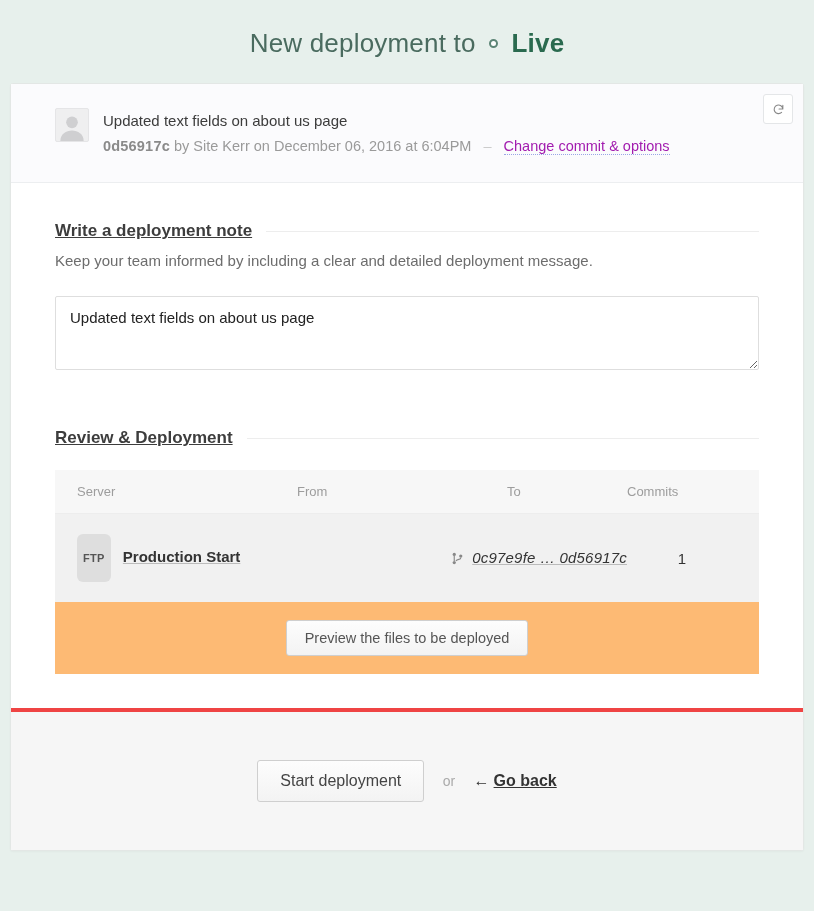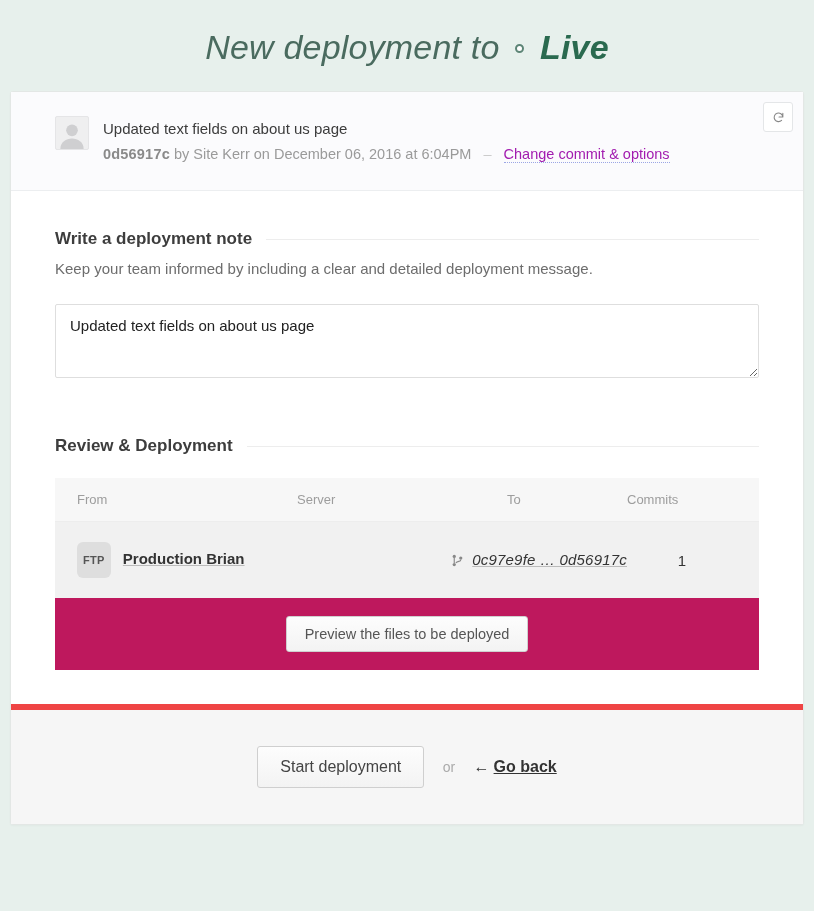--- a/index.html
+++ b/index.html
@@ -10,24 +10,23 @@
     height: 911px;
     overflow: hidden;
     color: #333;
   }
   .page-header {
     text-align: center;
     padding: 28px 0 24px;
   }
   .page-header h1 {
     font-weight: 300;
-    font-size: 34px;
+    font-size: 26px;
     color: #4a6b5f;
     letter-spacing: 0.2px;
-    font-style: italic;
   }
   .page-header .env-dot {
     display: inline-block;
     width: 9px; height: 9px;
     border-radius: 50%;
     border: 2px solid #5d8576;
     background: #fff;
     margin: 0 6px 3px 6px;
     vertical-align: middle;
   }
@@ -98,20 +97,21 @@
   .section {
     padding: 38px 44px 10px;
   }
   .section h2 {
     font-size: 17px;
     font-weight: 700;
     color: #3d3d3d;
     display: flex;
     align-items: center;
     gap: 14px;
+    text-decoration: underline;
   }
   .section h2::after {
     content: "";
     flex: 1;
     height: 1px;
     background: #ededed;
   }
   .section p.desc {
     margin-top: 8px;
     font-size: 15px;
@@ -161,21 +161,21 @@
     padding: 20px 22px;
     font-size: 15px;
     color: #333;
   }
   .badge {
     display: inline-block;
     background: #dedede;
     color: #555;
     font-size: 11px;
     font-weight: 700;
-    padding: 12px 6px;
+    padding: 18px 6px;
     border-radius: 6px;
     margin-right: 8px;
     letter-spacing: 0.3px;
     vertical-align: middle;
   }
   .server-name {
     font-weight: 700;
     color: #333;
     text-decoration: underline;
     text-decoration-color: #bbb;
@@ -195,21 +195,21 @@
   }
   .git-icon {
     display: inline-block;
     vertical-align: middle;
     margin-right: 4px;
   }
   .git-icon svg { width: 13px; height: 13px; fill: #888; }
   .commits-cell { text-align: center; }
 
   .tbl-foot {
-    background: #be185d;
+    background: #fdba74;
     padding: 18px;
     text-align: center;
   }
   .btn {
     display: inline-block;
     border: 1px solid #cfcfcf;
     background: linear-gradient(#fdfdfd, #f3f3f3);
     border-radius: 3px;
     padding: 9px 18px;
     font-size: 14.5px;
@@ -218,23 +218,23 @@
     font-family: inherit;
   }
   .btn.primary {
     font-size: 16px;
     padding: 11px 22px;
     color: #444;
   }
 
   .footer {
     background: #f6f6f6;
-    border-top: 6px solid #ef4444;
+    border-top: 4px solid #ef4444;
     margin-top: 24px;
-    padding: 36px 0;
+    padding: 48px 0;
     text-align: center;
   }
   .footer .or {
     color: #aaa;
     font-size: 14px;
     margin: 0 14px;
   }
   .goback {
     font-weight: 700;
     color: #333;
@@ -295,29 +295,29 @@
     <textarea class="note" style="">Updated text fields on about us page</textarea>
   </div>
 
   <div class="section" style="padding-top:44px;">
     <h2>
         <span>Review &amp; Deployment</span>
       </h2>
 
     <div class="table-wrap">
       <div class="tbl-head">
+        <div>Server</div>
         <div>From</div>
-        <div>Server</div>
         <div>To</div>
         <div class="c-commits">Commits</div>
       </div>
       <div class="tbl-row">
         <div>
           <span class="badge">FTP</span>
-          <a class="server-name">Production Brian</a>
+          <a class="server-name">Production Start</a>
         </div>
         <div class="range-cell">
           <span class="git-icon">
             <svg viewBox="0 0 16 16">
                 <circle cx="4" cy="3" r="2"></circle>
                 <circle cx="4" cy="13" r="2"></circle>
                 <circle cx="12" cy="5" r="2"></circle>
                 <path d="M4 5v6M12 7c0 3-4 1-6 4" stroke="#888" stroke-width="1.4" fill="none"></path>
               </svg>
           </span>

